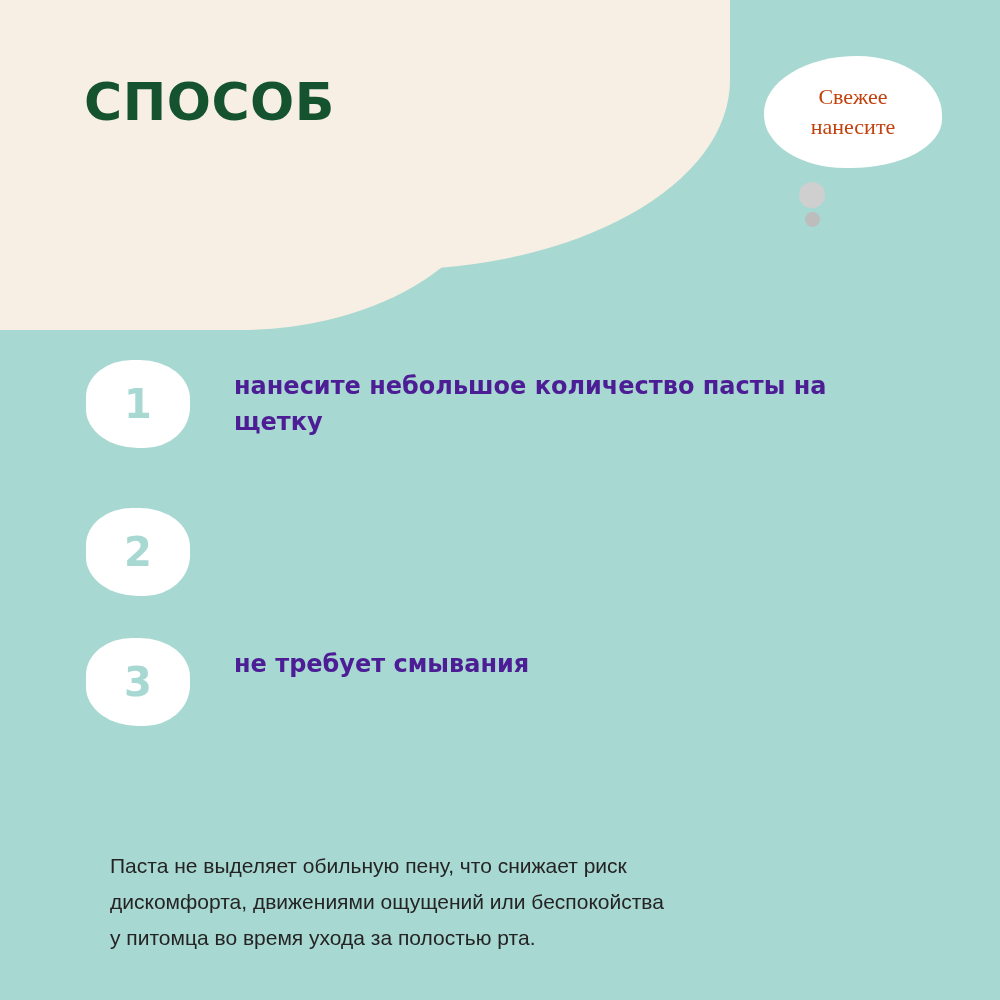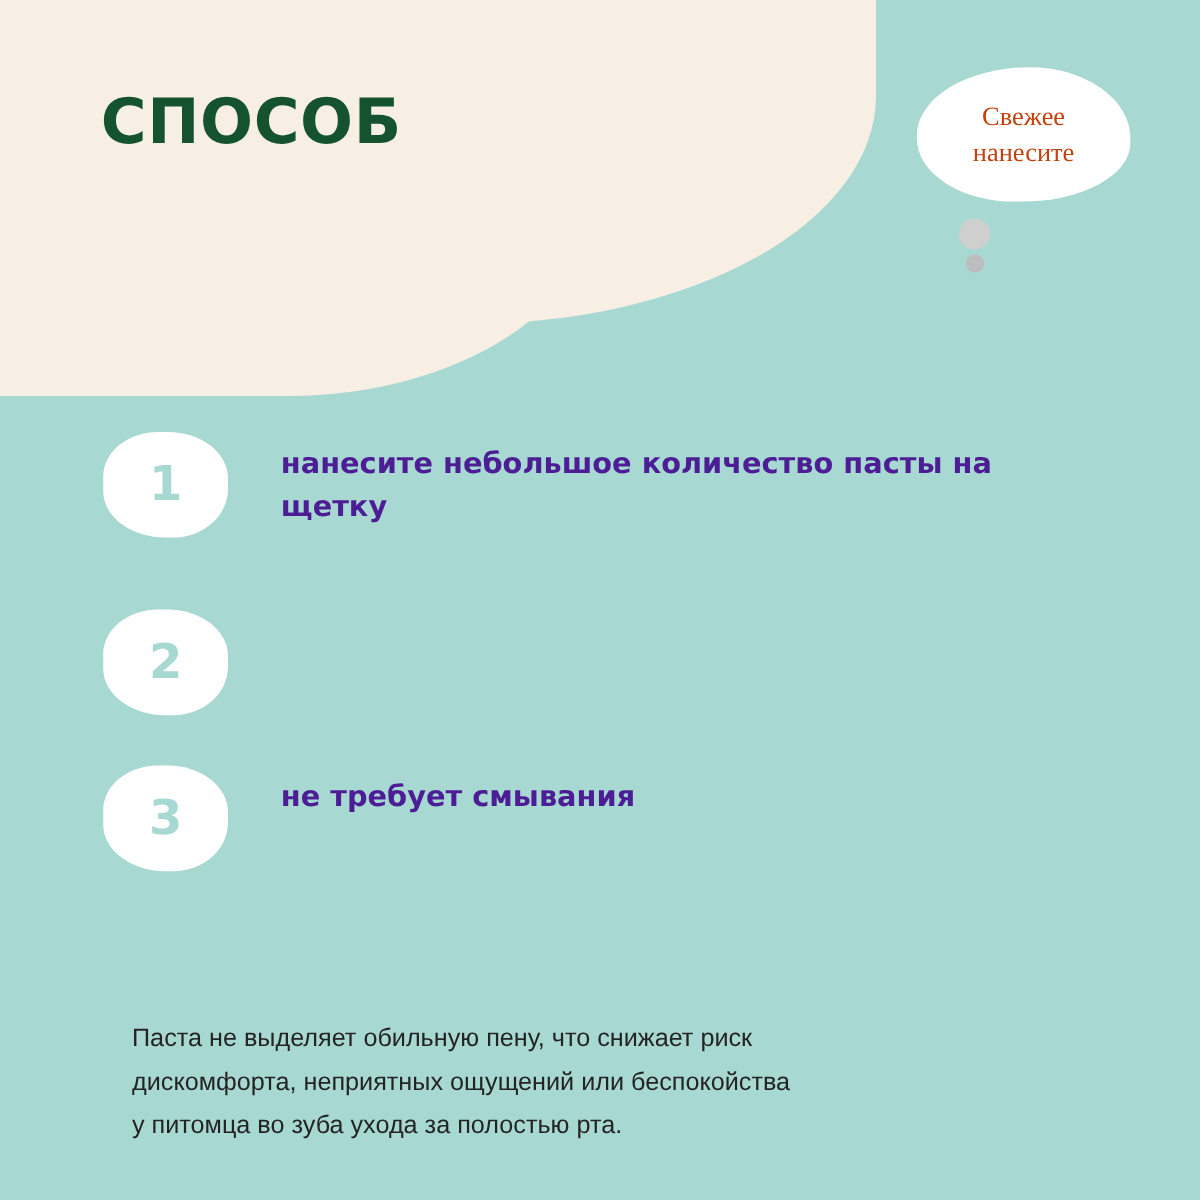--- a/index.html
+++ b/index.html
@@ -196,17 +196,17 @@
       <div class="step-badge">
         <span class="step-num">3</span>
       </div>
       <div class="step-text">не требует смывания</div>
     </div>
 
   </div>
 
   <div class="note">
     <span class="note-line">Паста не выделяет обильную пену, что снижает риск</span>
-    <span class="note-line">дискомфорта, неприятных ощущений или беспокойства</span>
-    <span class="note-line">у питомца во зуба ухода за полостью рта.</span>
+    <span class="note-line">дискомфорта, движениями ощущений или беспокойства</span>
+    <span class="note-line">у питомца во время ухода за полостью рта.</span>
   </div>
 
 </div>
 
 </body></html>

